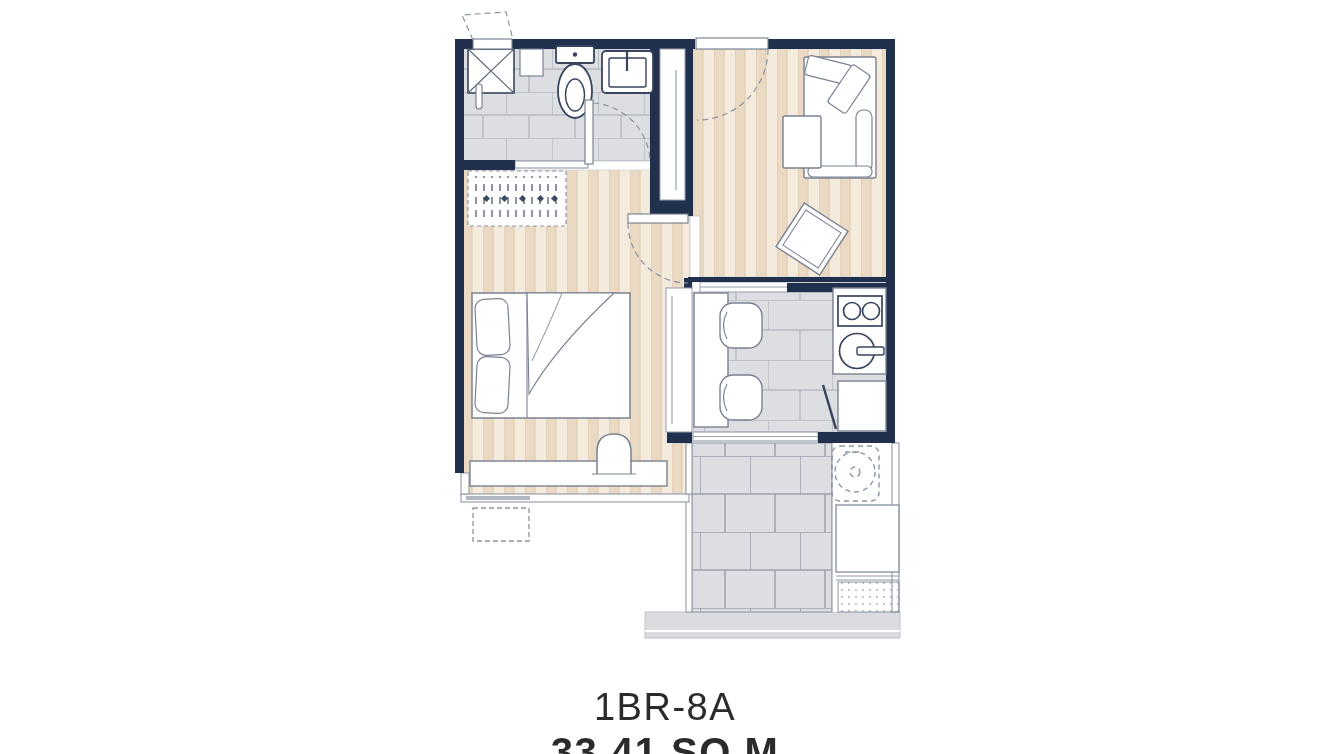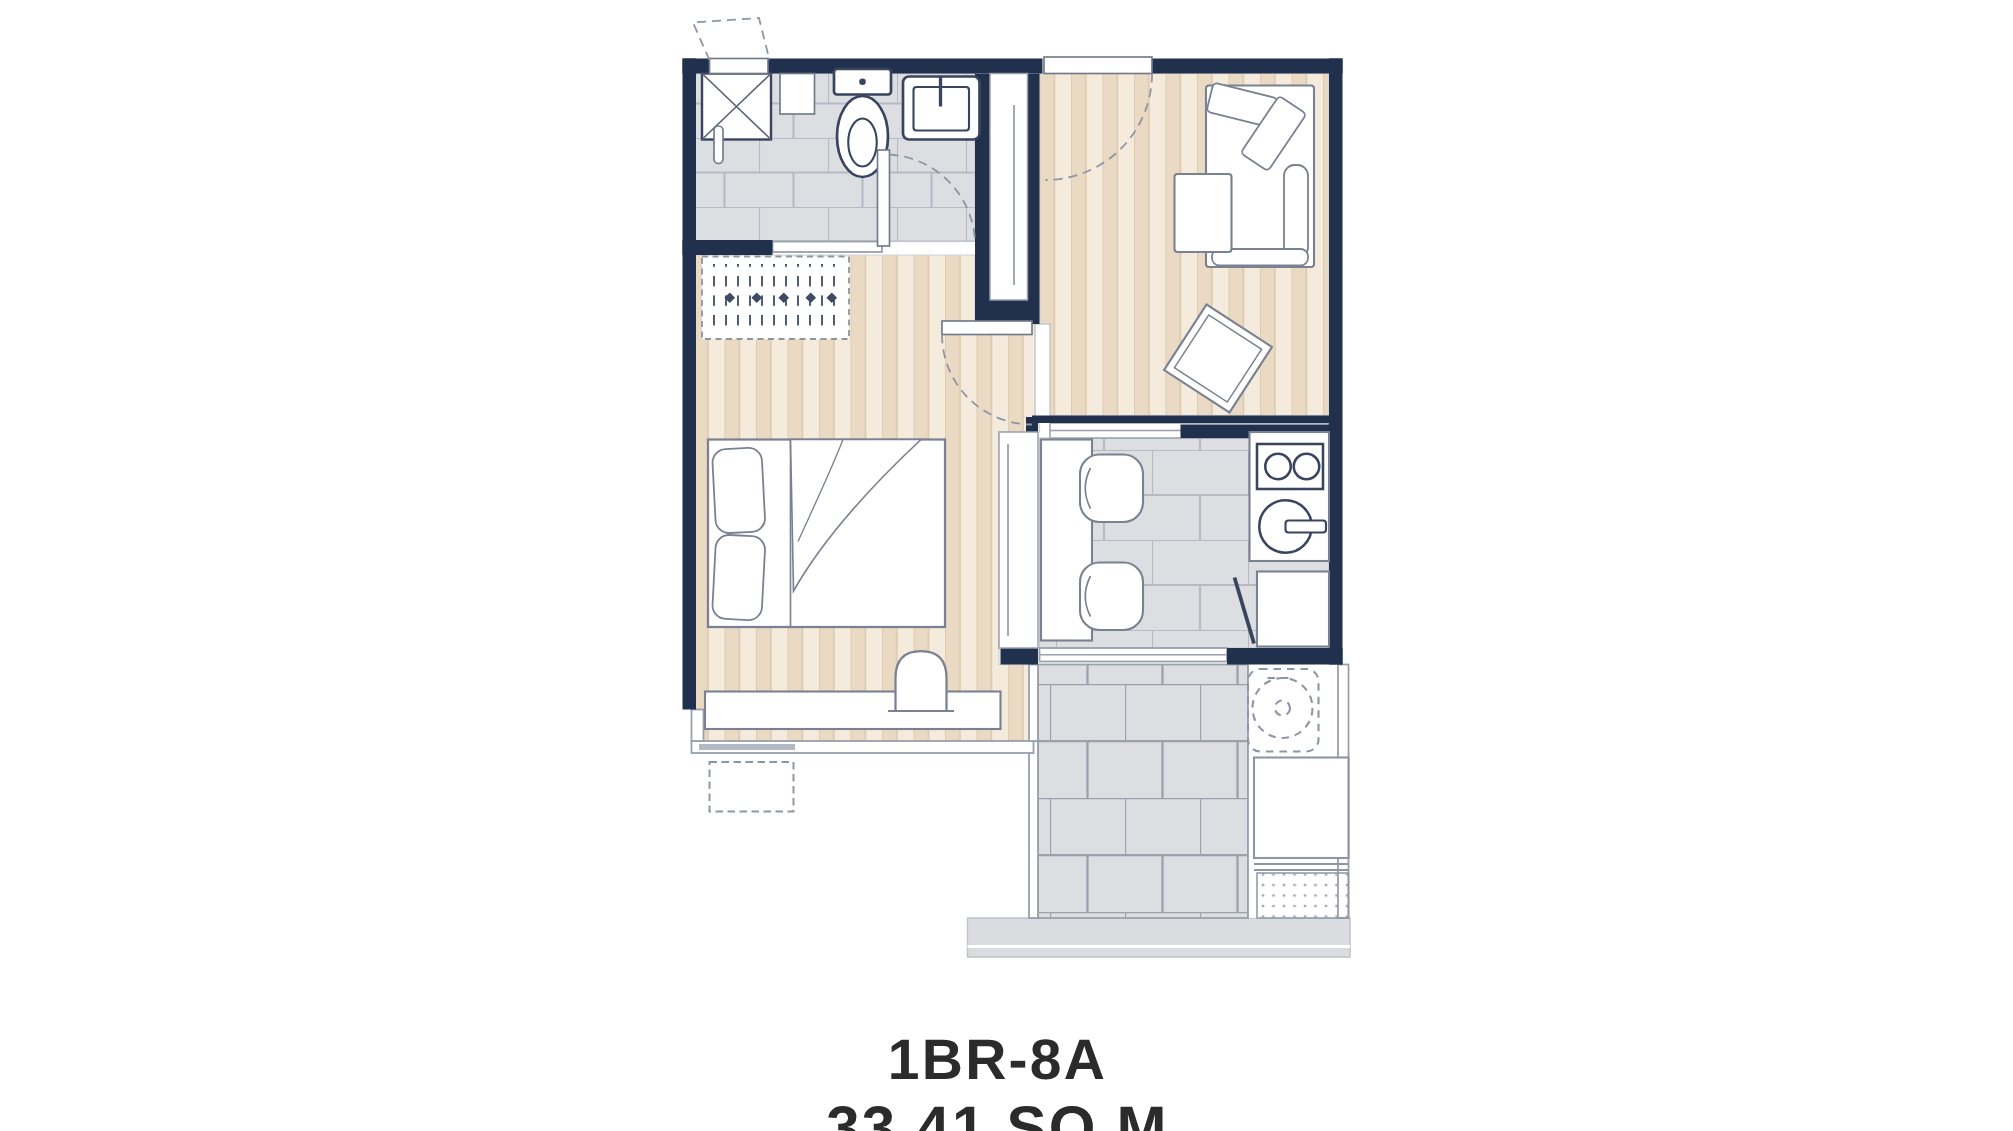--- a/index.html
+++ b/index.html
@@ -12,21 +12,21 @@
   }
   #plan-svg{position:absolute;left:0;top:0;}
   .caption{
     position:absolute;
     left:425px;top:0;width:480px;height:754px;
     text-align:center;
     pointer-events:none;
   }
   .caption .unit-name{
     position:absolute;left:0;width:100%;top:688px;
-    font-size:38px;font-weight:bold;letter-spacing:1.5px;
+    font-size:38px;font-weight:normal;letter-spacing:1.5px;
     color:#2b2b2b;line-height:1;
   }
   .caption .unit-area{
     position:absolute;left:0;width:100%;top:732px;
     font-size:40px;font-weight:bold;letter-spacing:1.5px;
     color:#2b2b2b;line-height:1;
   }
 </style>
 </head>
 <body>

